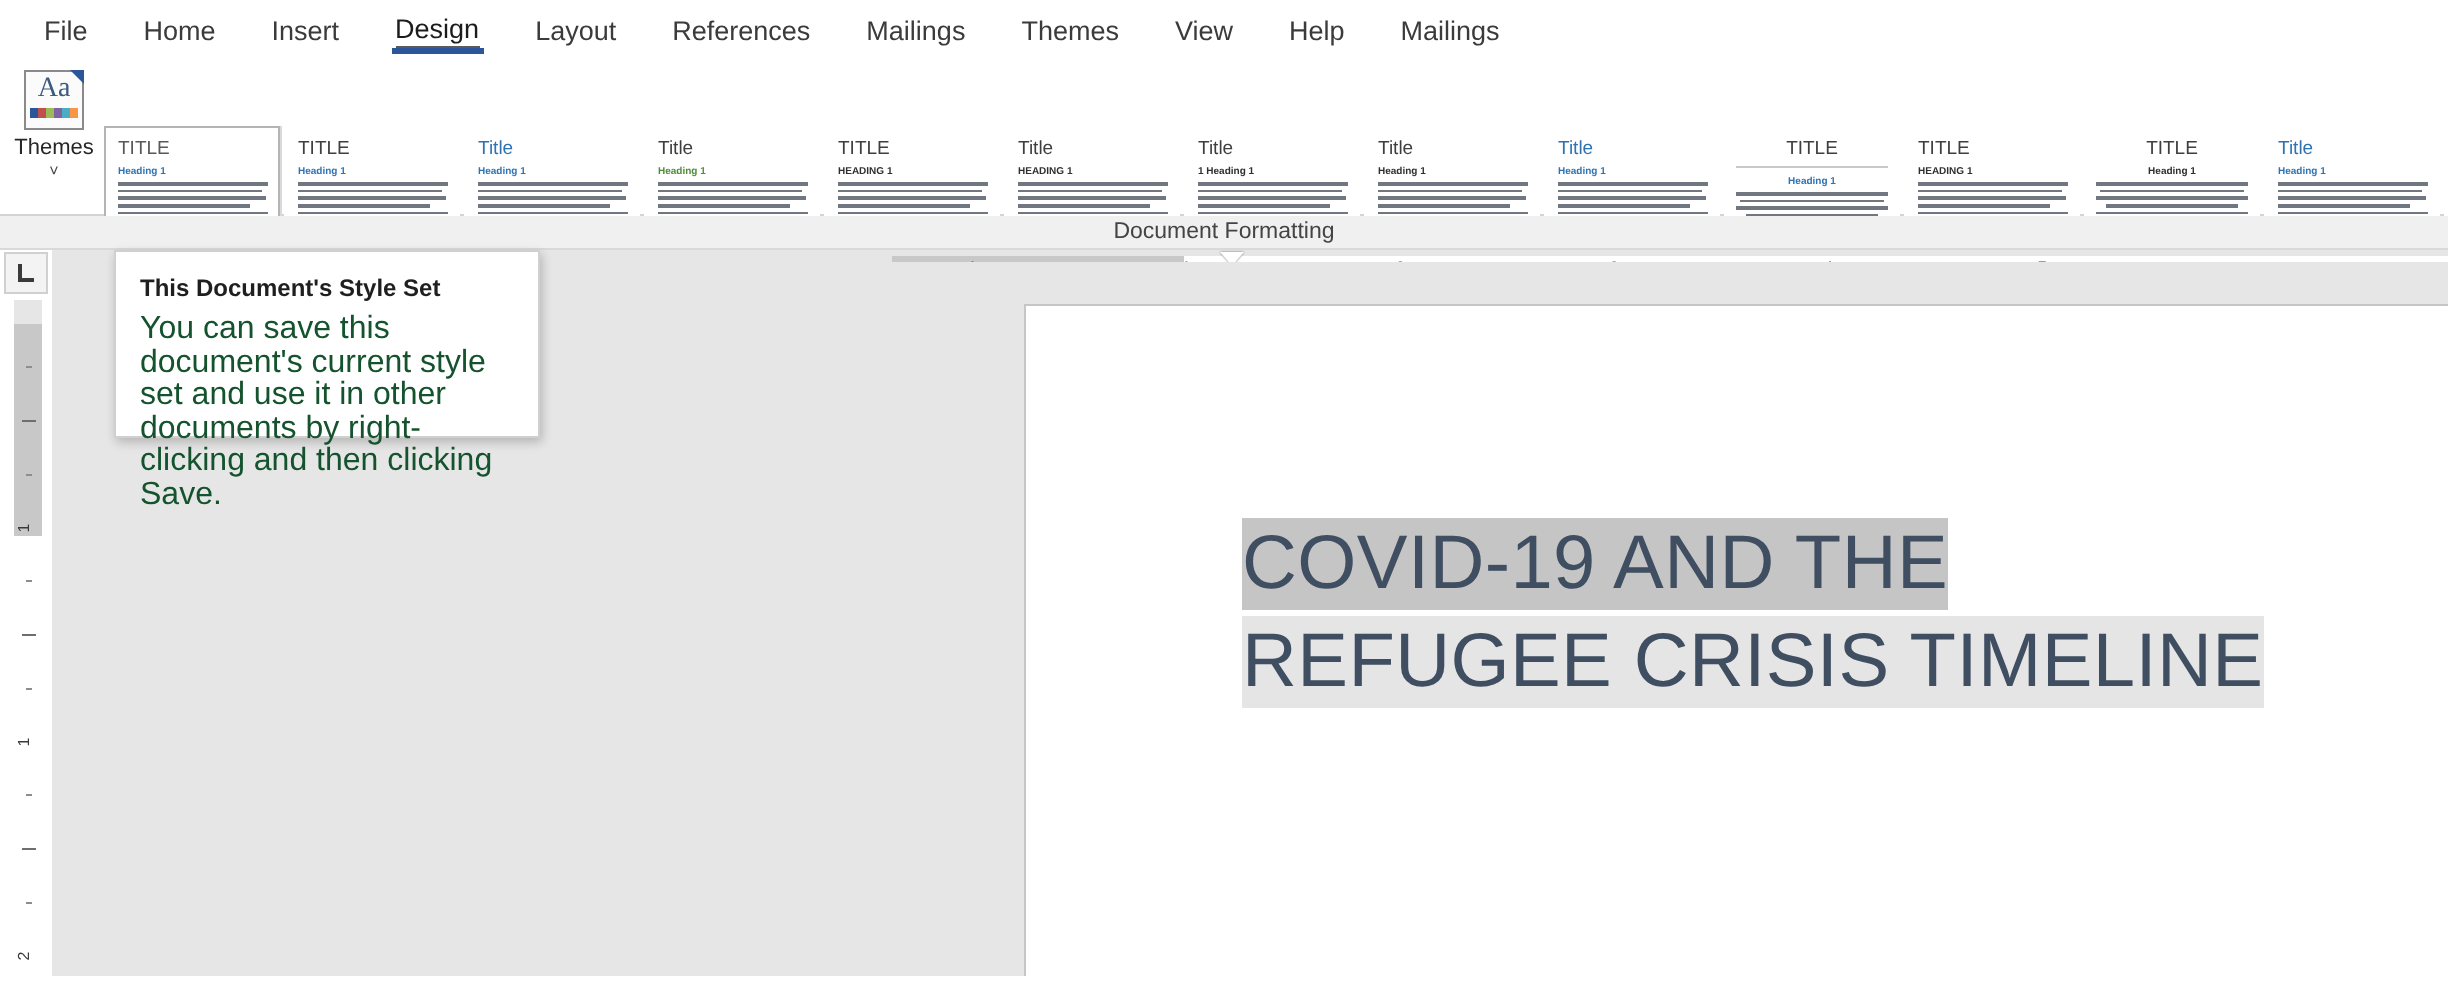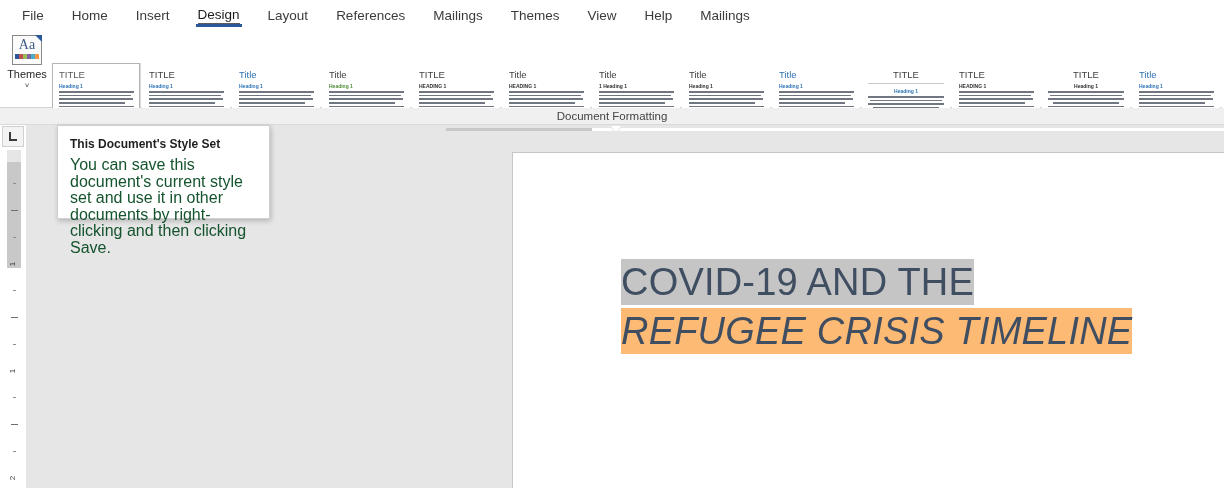--- a/index.html
+++ b/index.html
@@ -559,21 +559,21 @@
       <div class="vtick" style="top: 247.375px;"></div>
       <div class="vtick major" style="top: 274.125px;"></div>
       <div class="vtick" style="top: 300.875px;"></div>
       <div class="vnum" style="top: 327.625px;">2</div>
     </div>
 
   <div class="workspace">
     <div class="page">
       <div class="doc-title" style="color: rgb(64, 78, 98);">
         <span class="row"><span class="ln" style="background: rgb(197, 197, 197);">COVID-19 AND THE</span></span>
-        <span class="row"><span class="ln" style="background: #fdba74; font-style: italic;">REFUGEE CRISIS TIMELINE</span></span>
+        <span class="row"><span class="ln" style="background: #e5e5e5;">REFUGEE CRISIS TIMELINE</span></span>
       </div>
     </div>
   </div>
 
   <div class="tooltip">
     <div class="tt-title">This Document's Style Set</div>
     <div class="tt-body">You can save this document's current style set and use it in other documents by right-clicking and then clicking Save.</div>
   </div>
 
 </div>

